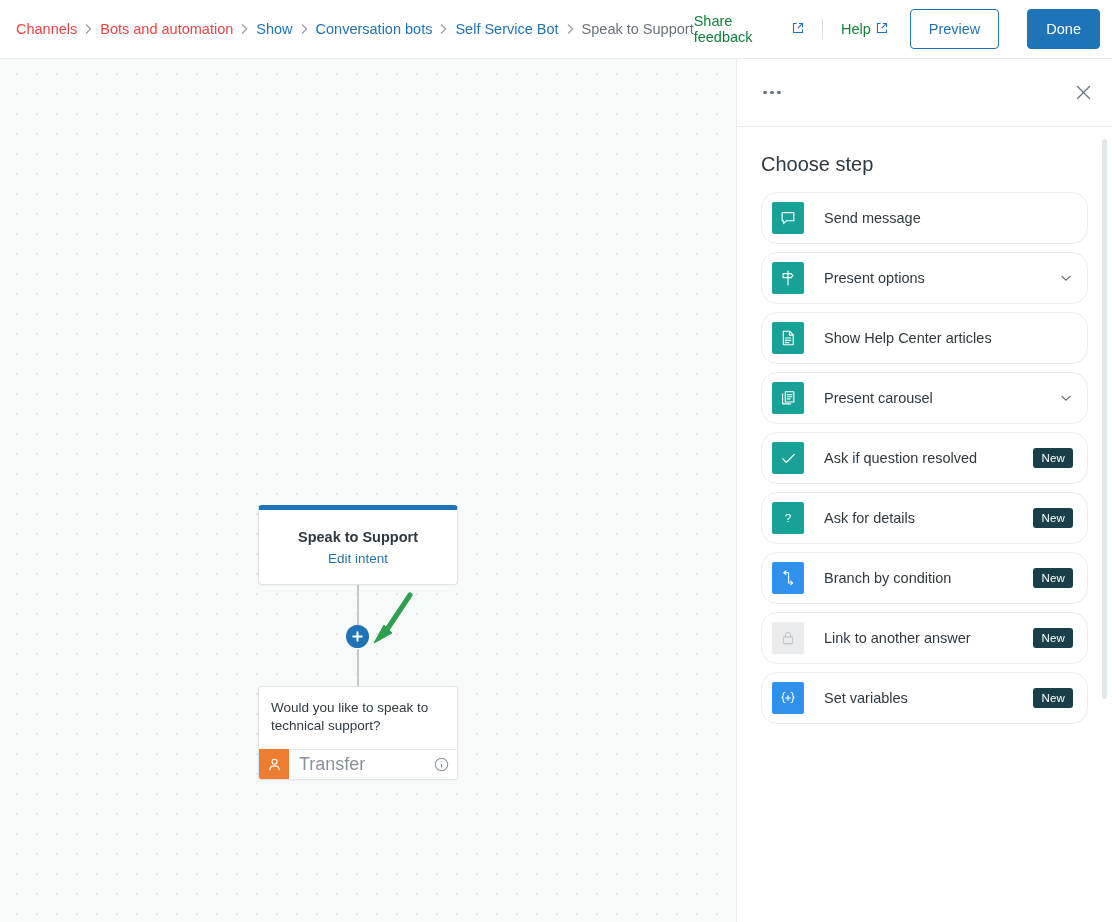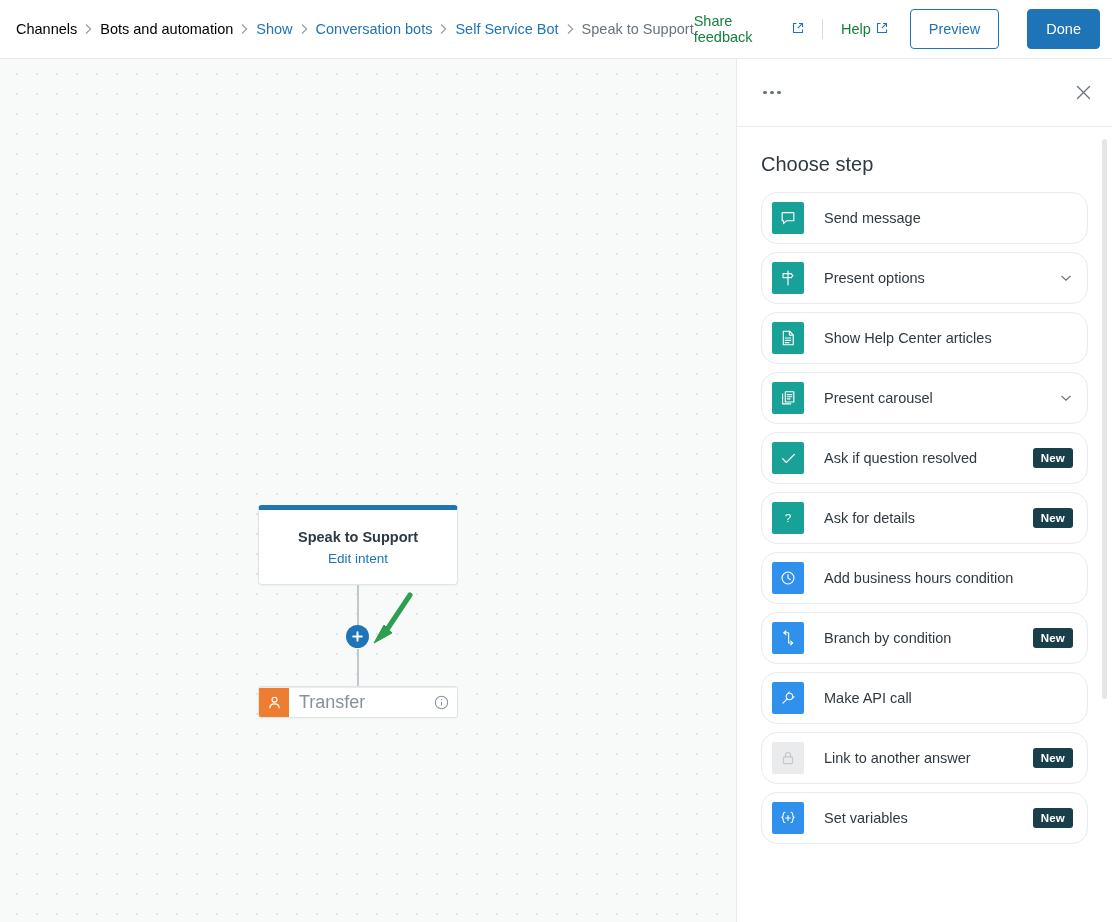--- a/index.html
+++ b/index.html
@@ -11,21 +11,21 @@
   }
   .app { position: relative; width: 1112px; height: 922px; }
 
   
   .topbar {
     position: absolute; top: 0; left: 0; width: 1112px; height: 59px;
     background: #fff; border-bottom: 1px solid #e9ebed;
     display: flex; align-items: center; padding: 0 12px 0 16px;
   }
   .breadcrumb { display: flex; align-items: center; font-size: 14.5px; white-space: nowrap; }
-  .crumb { color: #000000; }
+  .crumb { color: #ef4444; }
   .crumb.link { color: #1f73b7; cursor: pointer; }
   .crumb.current { color: #68737d; }
   .sep { color: #9ba2a8; margin: 0 7px; font-size: 13px; display: inline-block; }
   .sep svg { display: block; }
 
   .topbar-right { display: flex; align-items: center; margin-left: auto; gap: 0; }
   .txtlink {
     color: #15803d; font-size: 14.5px; text-decoration: none; cursor: pointer;
     display: inline-flex; align-items: center; gap: 5px;
   }
@@ -113,21 +113,21 @@
   }
   .step .sicon {
     width: 32px; height: 32px; border-radius: 2px; flex: 0 0 32px;
     display: flex; align-items: center; justify-content: center;
   }
   .sicon.teal { background: #17a197; }
   .sicon.blue { background: #3091ec; }
   .sicon.gray { background: #e9ebed; }
   .step .slabel { font-size: 14.5px; color: #2f3941; margin-left: 20px; }
   .badge {
-    background: #19404a; color: #fff; font-size: 11.5px; font-weight: bold;
+    background: #19404a; color: #fff; font-size: 11.5px; font-weight: normal;
     border-radius: 3px; padding: 4px 8px; margin-left: auto; letter-spacing: .2px;
   }
   .chev { margin-left: auto; display: flex; align-items: center; }
 
   .scrollbar {
     position: absolute; right: 5px; top: 12px; width: 5px; height: 560px;
     background: #e4e7e8; border-radius: 3px; cursor: pointer;
   }
 </style>
 </head>
@@ -208,20 +208,21 @@
 
     <div class="add-btn">
       <svg width="13" height="13" viewBox="0 0 13 13" stroke="#ffffff" stroke-width="2" stroke-linecap="round">
         <path d="M6.5 2.2v8.6M2.2 6.5h8.6"></path>
       </svg>
     </div>
 
     <div class="connector-bottom"></div>
 
     <div class="node-msg">
+      <div class="msg-body">Would you like to speak to technical support?</div>
       <div class="msg-foot">
         <div class="avatar">
           <svg width="15" height="15" viewBox="0 0 16 16" fill="none" stroke="#ffffff" stroke-width="1.3">
             <circle cx="8" cy="5" r="2.6"></circle>
               <path d="M3 14c0-2.8 2.2-4.6 5-4.6s5 1.8 5 4.6"></path>
           </svg>
         </div>
         <div class="ftext">Transfer</div>
         <div class="finfo">
           <svg width="15" height="15" viewBox="0 0 16 16" fill="none" stroke="#87929d" stroke-width="1.1">
@@ -332,53 +333,30 @@
                 <text x="10" y="14.6" text-anchor="middle" font-family="Liberation Sans, sans-serif" font-size="13" fill="#ffffff">?</text>
               </svg>
             </span>
             <span class="slabel">Ask for details</span>
             <span class="badge">New</span>
           </div>
           <div class="step">
             <span class="sicon blue">
               <svg width="18" height="18" viewBox="0 0 20 20">
                 <g fill="none" stroke="#ffffff" stroke-width="1.25" stroke-linejoin="round" stroke-linecap="round">
-                  <circle cx="10" cy="10" r="6.6"></circle>
-                  <path d="M10 6.2V10l2.6 1.8"></path>
-                </g>
-              </svg>
-            </span>
-            <span class="slabel">Add business hours condition</span>
-          </div>
-          <div class="step">
-            <span class="sicon blue">
-              <svg width="18" height="18" viewBox="0 0 20 20">
-                <g fill="none" stroke="#ffffff" stroke-width="1.25" stroke-linejoin="round" stroke-linecap="round">
                   <path d="M5.5 4.2h5.2v11.3h4.2"></path>
                   <path d="M12.9 13.4l2.3 2.1-2.3 2.1"></path>
                   <path d="M5.5 4.2l2.2-2M5.5 4.2l2.2 2"></path>
                 </g>
               </svg>
             </span>
             <span class="slabel">Branch by condition</span>
             <span class="badge">New</span>
           </div>
           <div class="step">
-            <span class="sicon blue">
-              <svg width="18" height="18" viewBox="0 0 20 20">
-                <g fill="none" stroke="#ffffff" stroke-width="1.25" stroke-linejoin="round" stroke-linecap="round">
-                  <circle cx="11.6" cy="8.3" r="3.6"></circle>
-                  <path d="M9 10.9L4.4 15.6"></path>
-                  <path d="M10.1 5.1l1.2-1.8M14.9 9.9l1.8-1.2"></path>
-                </g>
-              </svg>
-            </span>
-            <span class="slabel">Make API call</span>
-          </div>
-          <div class="step">
             <span class="sicon gray">
               <svg width="18" height="18" viewBox="0 0 20 20">
                 <g fill="none" stroke="#c2c8cc" stroke-width="1.25" stroke-linejoin="round" stroke-linecap="round">
                   <rect x="5" y="8.8" width="10" height="7.4" rx="1"></rect>
                   <path d="M7.2 8.8V6.7a2.8 2.8 0 015.6 0v2.1"></path>
                 </g>
               </svg>
             </span>
             <span class="slabel">Link to another answer</span>
             <span class="badge">New</span>

